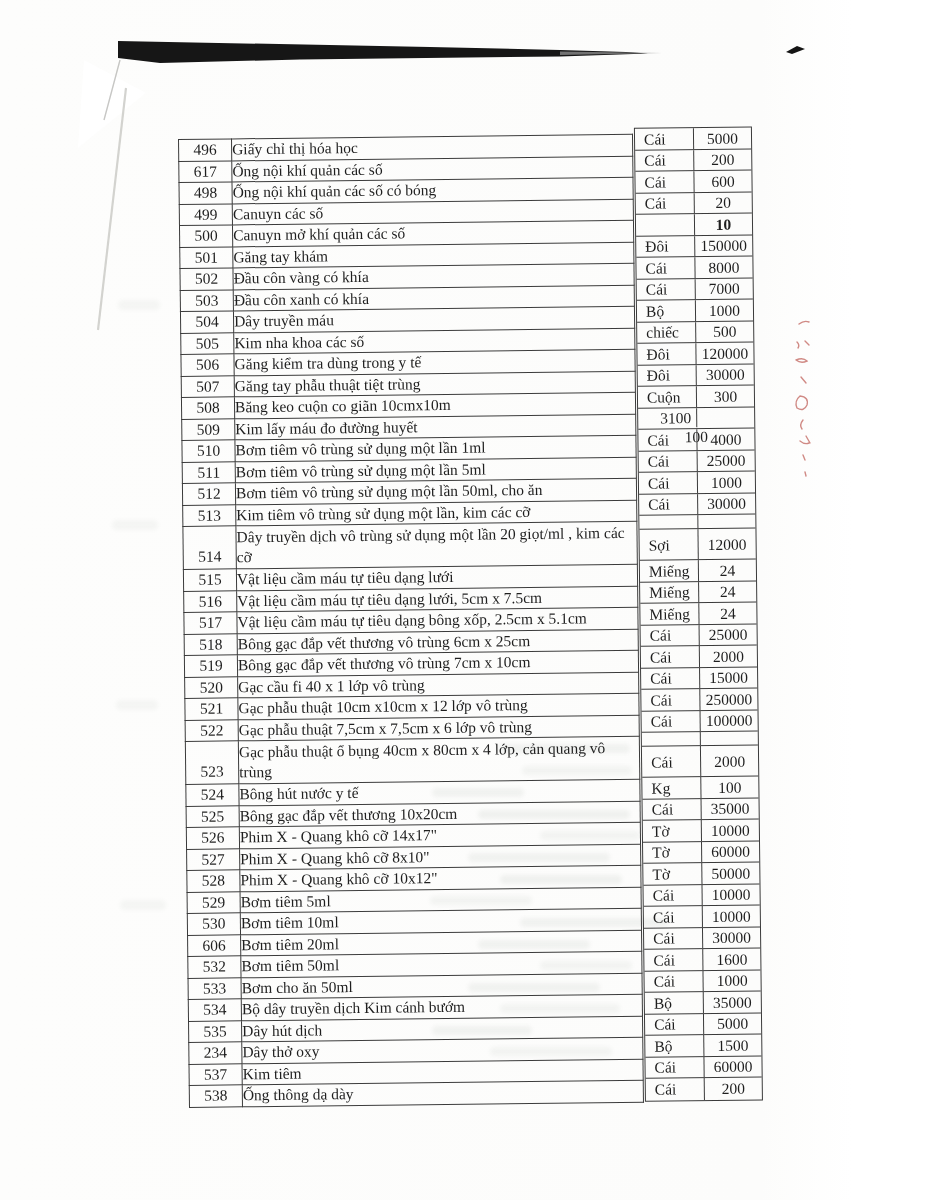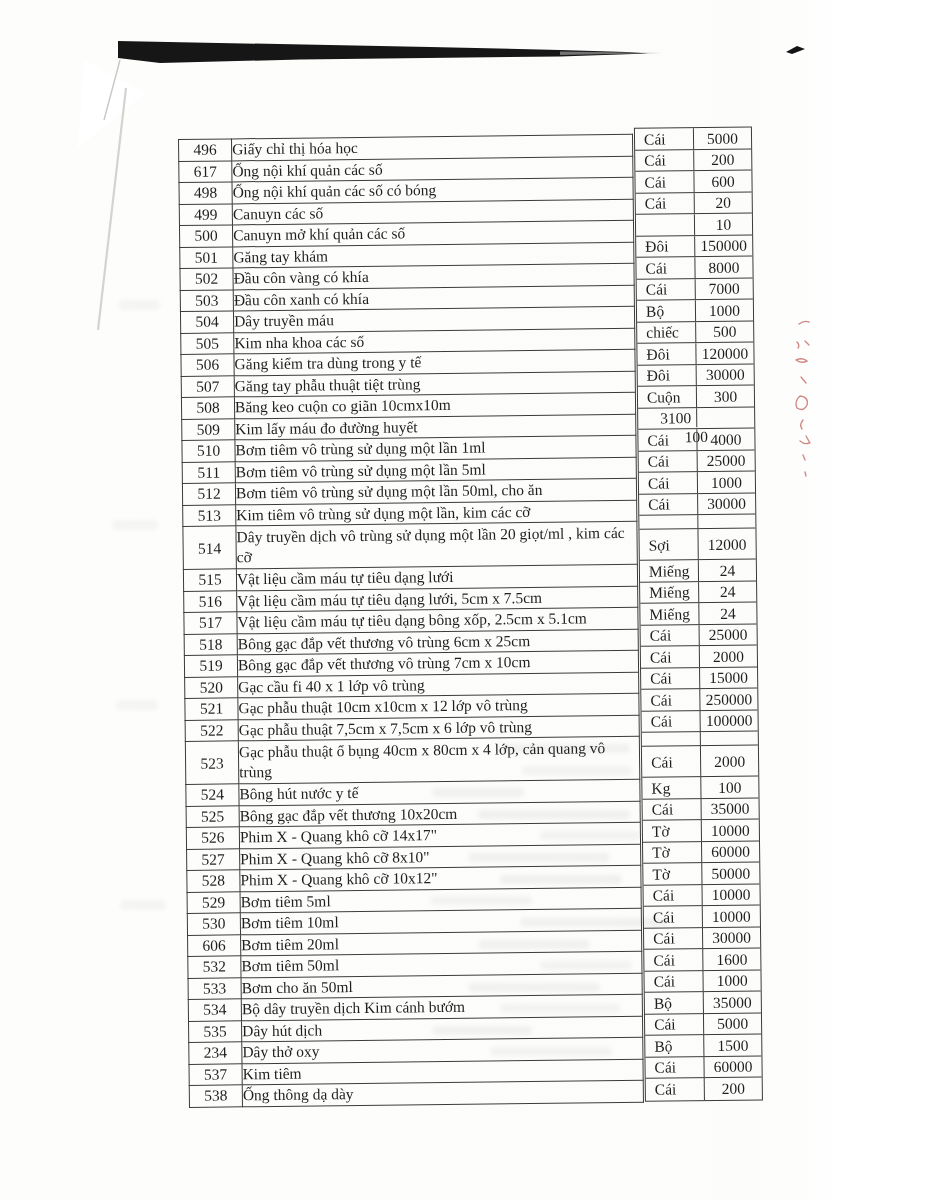--- a/index.html
+++ b/index.html
@@ -28,21 +28,21 @@
     font-size:15.5px;
     line-height:20px;
     vertical-align:middle;
     overflow:visible;
   }
   table.items tr.single{height:21.5px;}
   table.items tr.double{height:43px;}
   td.c-no{width:52px;text-align:center;}
   td.c-item{width:400px;padding:0 4px 0 8px;white-space:nowrap;}
   tr.double td.c-item{white-space:normal;}
-  tr.double td.c-no{vertical-align:bottom;padding-bottom:10px;}
+  tr.double td.c-no{vertical-align:bottom;padding-bottom:2px;}
   
   .unitcol{
     position:absolute;left:456px;top:-6px;width:118px;
     box-sizing:border-box;
     border:1px solid #3b3b3b;
   }
   .uq{
     display:flex;box-sizing:border-box;
     border-bottom:1px solid #3b3b3b;
     font-size:15.5px;line-height:19px;
@@ -298,21 +298,21 @@
           <div class="q">200</div>
         </div>
         <div class="uq" style="height: 21.5px;">
           <div class="u">Cái</div>
           <div class="q">600</div>
         </div>
         <div class="uq" style="height: 21.5px;">
           <div class="u">Cái</div>
           <div class="q">20</div>
         </div>
-        <div class="uq" style="height: 21.5px;">
+        <div class="uq" style="height: 21.5px; font-weight: bold;">
           <div class="u"></div>
           <div class="q">10</div>
         </div>
         <div class="uq" style="height: 21.5px;">
           <div class="u">Đôi</div>
           <div class="q">150000</div>
         </div>
         <div class="uq" style="height: 21.5px;">
           <div class="u">Cái</div>
           <div class="q">8000</div>

